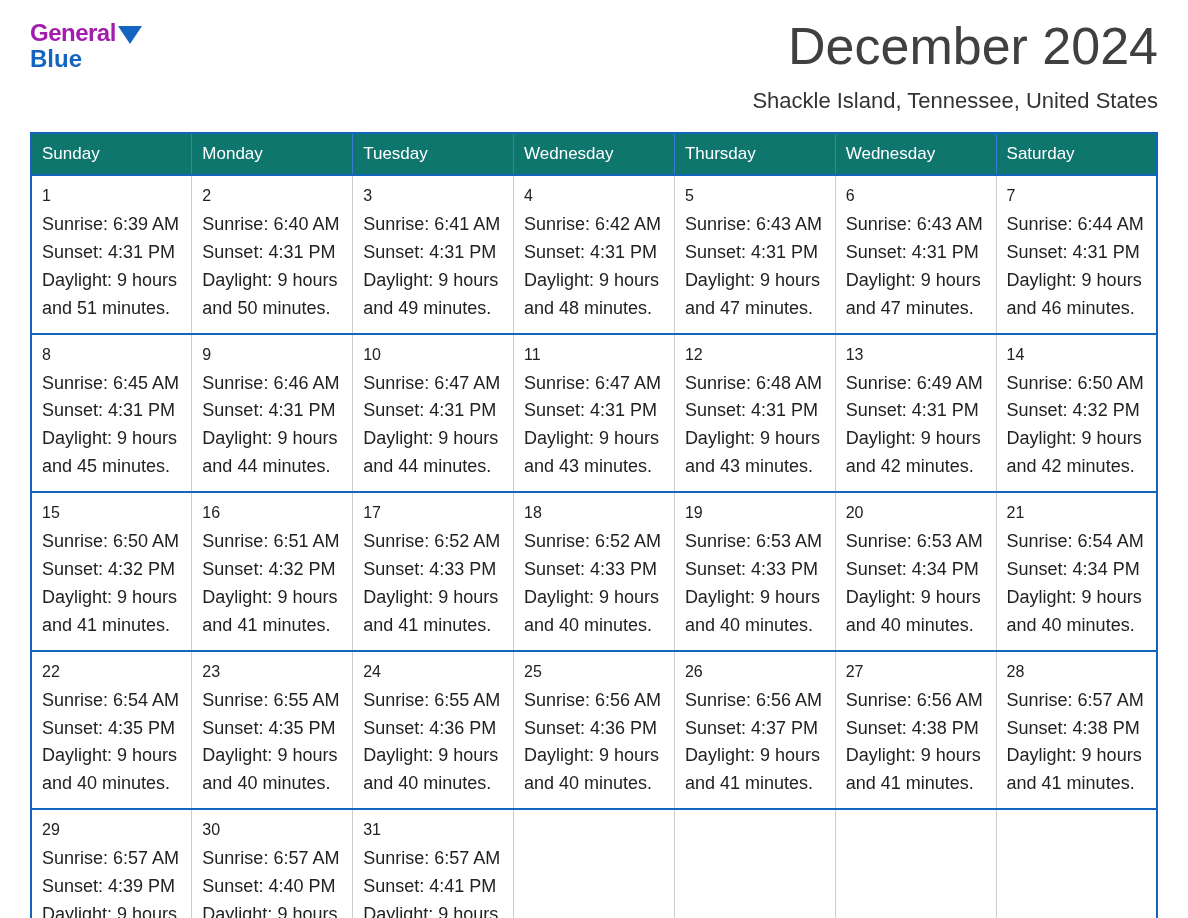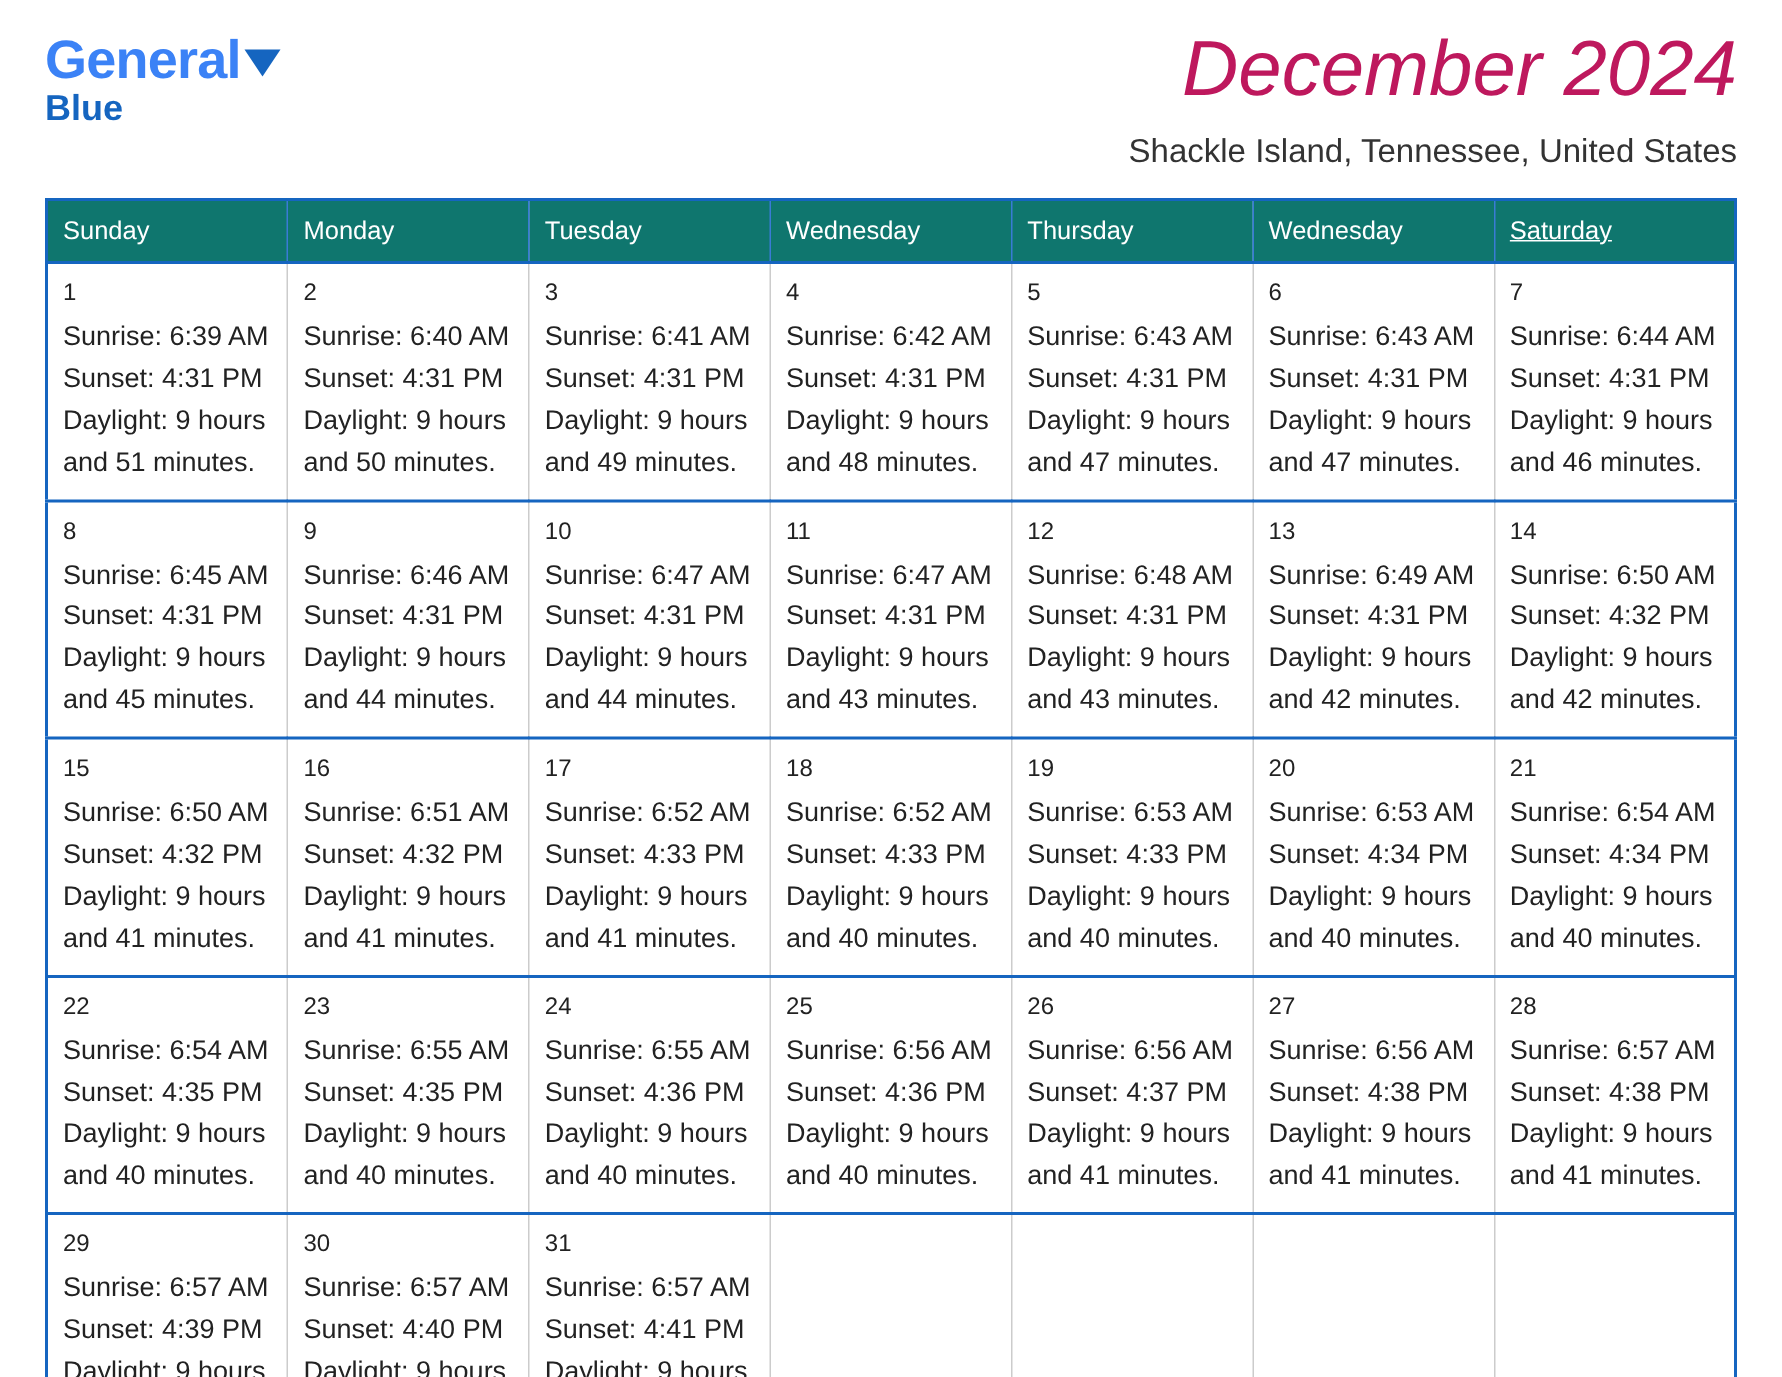--- a/index.html
+++ b/index.html
@@ -16,23 +16,23 @@
       justify-content: space-between;
       align-items: flex-start;
       margin-bottom: 18px;
     }
     .logo {
       display: flex;
       align-items: center;
       gap: 2px;
     }
     .logo-text-general {
-      font-size: 36px;
+      font-size: 24px;
       font-weight: bold;
-      color: #3b82f6;
+      color: #a21caf;
       letter-spacing: -0.5px;
     }
     .logo-arrow {
       width: 0;
       height: 0;
       border-left: 12px solid transparent;
       border-right: 12px solid transparent;
       border-top: 18px solid #1565c0;
       display: inline-block;
       margin-left: 2px;
@@ -49,23 +49,22 @@
     .logo-line1 {
       display: flex;
       align-items: center;
     }
     .title-block {
       text-align: right;
     }
     .title-month {
       font-size: 52px;
       font-weight: normal;
-      color: #be185d;
+      color: #404040;
       line-height: 1;
-      font-style: italic;
     }
     .title-location {
       font-size: 22px;
       color: #333;
       margin-top: 16px;
     }
     .calendar {
       width: 100%;
       border-collapse: collapse;
       border: 2px solid #1565c0;
@@ -76,21 +75,20 @@
     }
     .calendar thead th {
       padding: 10px 10px;
       font-size: 17px;
       font-weight: normal;
       text-align: left;
       border-right: 1px solid #3a7bd5;
     }
     .calendar thead th:last-child {
       border-right: none;
-      text-decoration: underline;
     }
     .calendar tbody tr {
       border-top: 2px solid #1565c0;
     }
     .calendar tbody td {
       vertical-align: top;
       padding: 8px 10px 10px 10px;
       width: 14.28%;
       border-right: 1px solid #ccc;
       font-size: 14px;

